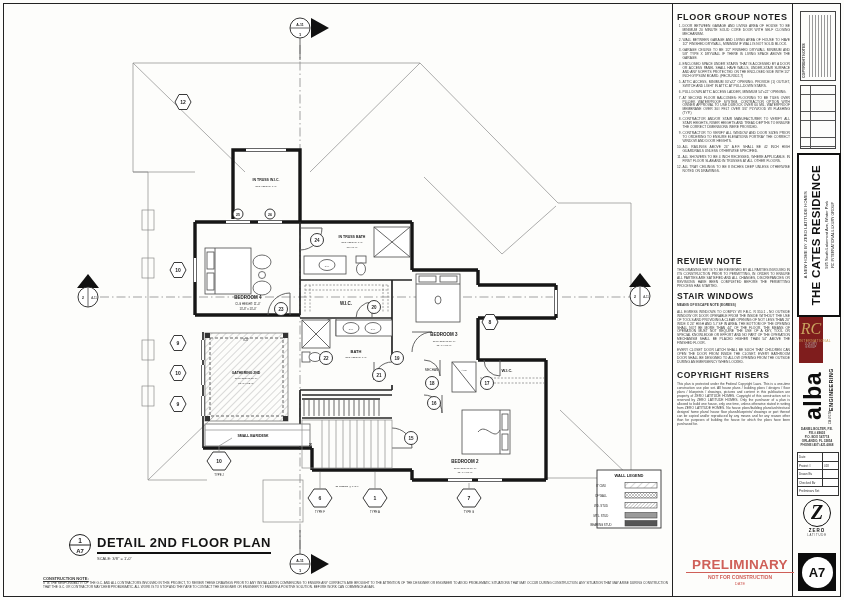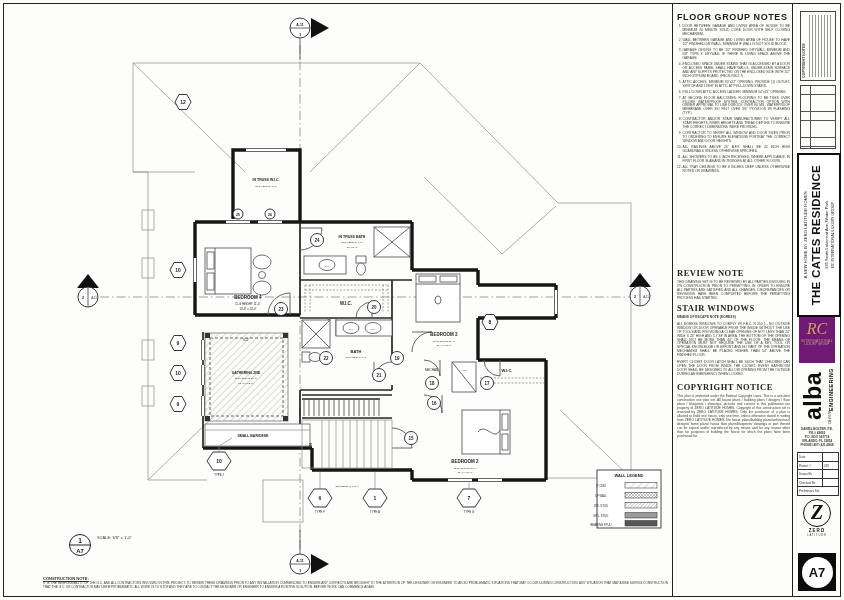--- a/index.html
+++ b/index.html
@@ -15,40 +15,40 @@
   .w4{stroke:#161616;stroke-width:3.4;fill:none}
   .w2{stroke:#262626;stroke-width:1.7;fill:none}
   .cl{stroke:#666;stroke-width:.6;stroke-dasharray:9 3 1.5 3;fill:none}
   .fx{stroke:#4a4a4a;stroke-width:.8;fill:#fff}
   .dash{stroke:#666;stroke-width:.6;fill:none;stroke-dasharray:2 1.5}
   .tag{stroke:#222;stroke-width:.9;fill:#fff}
   
   .notes{position:absolute;left:677px;top:8px;width:113px;color:#222;}
   .nsec{position:absolute;left:0;width:113px;}
   .nhead{font-size:9px;font-weight:bold;letter-spacing:.6px;color:#1c1c1c;margin:0 0 2px 0;}
-  .nhead2{font-size:8.5px;font-weight:bold;letter-spacing:.5px;margin:12px 0 2px 0;font-family:Liberation Serif, serif;}
+  .nhead2{font-size:8.5px;font-weight:bold;letter-spacing:.5px;margin:0 0 2px 0;}
   .s{transform:scale(.5);transform-origin:0 0;width:226px;font-size:6.6px;line-height:1.2;color:#3a3a3a;text-align:justify;}
   .s ol{margin:0;padding-left:11px;}
   .s li{margin-bottom:4px;}
   .sub{font-weight:bold;margin-bottom:3px;}
   .para{margin:0 0 5px 0;}
   
   .tb{position:absolute;left:793px;top:3px;width:48px;height:594px;}
   .vtext{writing-mode:vertical-rl;transform:rotate(180deg);}
   .cnbox{position:absolute;top:8px;left:7px;width:34px;height:68px;border:.8px solid #444;display:flex;}
   .cnlines{flex:1;margin:3px 2px;background:repeating-linear-gradient(to right,#9a9a9a 0 .8px,transparent .8px 3px);}
   .cnlab{writing-mode:vertical-rl;transform:rotate(180deg);font-size:3.6px;font-weight:bold;color:#333;padding:2px 1px;}
   .revtab{position:absolute;top:82px;left:7px;width:34px;height:62px;border:.8px solid #444;background:repeating-linear-gradient(to bottom,transparent 0 8px,#555 8px 8.7px);}
   .revtab .coll{position:absolute;top:0;bottom:0;left:9px;border-left:.6px solid #555;}
   .resbox{position:absolute;top:150px;left:4px;width:40px;height:160px;border:2px solid #0f0f0f;display:flex;align-items:center;justify-content:center;gap:2px;background:#fff;}
   .tagline{font-size:4px;color:#222;letter-spacing:.2px;}
   .projname{font-size:11.5px;font-weight:bold;color:#111;letter-spacing:.3px;}
   .addr{font-size:4px;color:#222;}
   .grp{font-size:3.7px;color:#222;}
-  .rcbox{position:absolute;top:314px;left:6px;width:36px;height:46px;background:#701a75;color:#c9a45f;text-align:center;padding-top:4px;box-sizing:border-box;}
+  .rcbox{position:absolute;top:314px;left:6px;width:24px;height:46px;background:#7f1d1d;color:#c9a45f;text-align:center;padding-top:4px;box-sizing:border-box;}
   .rcmono{font-family:"Liberation Serif",serif;font-style:italic;font-size:16px;line-height:16px;}
   .rcl1{font-size:3.4px;letter-spacing:.4px;margin-top:2px;}
   .rcl2{font-size:2.7px;color:#b9b9b9;letter-spacing:.3px;}
   .albabox{position:absolute;top:364px;left:4px;width:40px;height:58px;display:flex;align-items:center;justify-content:center;gap:1px;}
   .albaname{font-size:23px;font-weight:bold;color:#0d0d0d;letter-spacing:.5px;}
   .albasub{font-size:5.2px;font-weight:bold;color:#0d0d0d;letter-spacing:.6px;}
   .albaca{font-size:3px;color:#333;}
   .contact{position:absolute;top:424px;left:4px;width:40px;}
   .contact .s{width:80px;text-align:center;font-weight:bold;font-size:6.2px;line-height:1.25;}
   .itab{position:absolute;top:449px;left:4px;width:40px;border:.7px solid #333;background:#fff;}
@@ -462,20 +462,21 @@
   </svg>
 
   <div class="dtitle">
     <svg width="24" height="24" viewBox="0 0 24 24">
       <circle cx="12" cy="12" r="10.5" fill="#fff" stroke="#222" stroke-width="1"></circle>
       <line x1="1.5" y1="12" x2="22.5" y2="12" stroke="#222" stroke-width="1"></line>
       <text x="12" y="9.5" style="font-size:6.5px;font-weight:bold">1</text>
       <text x="12" y="20" style="font-size:6px;font-weight:bold">A7</text>
     </svg>
     <div>
+      <div class="dtext"><span class="dmain">DETAIL 2ND FLOOR PLAN</span></div>
       <div class="dscale">SCALE: 3/8" = 1'-0"</div>
     </div>
   </div>
 
   <div class="divv" style="left:672px"></div>
   <div class="divv" style="left:792px"></div>
 
   <div class="notes">
     <div class="nsec" style="top:4px">
       <div class="nhead">FLOOR GROUP NOTES</div>
@@ -507,21 +508,21 @@
     <div class="nsec" style="top:283px">
       <div class="nhead2">STAIR WINDOWS</div>
       <div class="s">
         <p class="para sub">MEANS OF ESCAPE NOTE (EGRESS)</p>
         <p class="para">ALL EGRESS WINDOWS TO COMPLY W/ F.B.C. R 310.1 - NO OUTSIDE WINDOW OR DOOR OPENABLE FROM THE INSIDE WITHOUT THE USE OF TOOLS AND PROVIDING A CLEAR OPENING OF NOT LESS THAN 20" WIDE X 24" HIGH AND 5.7 SF IN AREA. THE BOTTOM OF THE OPENING SHALL NOT BE MORE THAN 44" OF THE FLOOR. THE MEANS OF OPERATION MUST NOT REQUIRE THE USE OF A KEY, TOOL OR SPECIAL KNOWLEDGE OR EFFORT AND NO PART OF THE OPERATION MECHANISM SHALL BE PLACED HIGHER THAN 54" ABOVE THE FINISHED FLOOR.</p>
         <p class="para">EVERY CLOSET DOOR LATCH SHALL BE SUCH THAT CHILDREN CAN OPEN THE DOOR FROM INSIDE THE CLOSET. EVERY BATHROOM DOOR SHALL BE DESIGNED TO ALLOW OPENING FROM THE OUTSIDE DURING AN EMERGENCY WHEN LOCKED.</p>
       </div>
     </div>
 
     <div class="nsec" style="top:362px">
-      <div class="nhead2">COPYRIGHT NOTICE</div>
+      <div class="nhead2">COPYRIGHT RISERS</div>
       <div class="s">
           <p class="para">This plan is protected under the Federal Copyright Laws. This is a one-time construction use plan set. All house plans / building plans / designs / floor plans / blueprints / drawings, pictures and content in this publication are property of ZERO LATITUDE HOMES. Copyright of this construction set is reserved by ZERO LATITUDE HOMES. Only the purchaser of a plan is allowed to build one house, only one time, unless otherwise stated in writing from ZERO LATITUDE HOMES. No house plans/building plans/architectural designs/ home plans/ house floor plans/blueprints/ drawings or part thereof can be copied and/or reproduced by any means and for any reason other than for purposes of building the house for which the plans have been purchased for.</p>
         </div>
     </div>
   </div>
 
   <div class="tb">
     <div class="cnbox">
       <div class="cnlab">COPYRIGHT NOTES</div>
       <div class="cnlines"></div>
@@ -607,18 +608,23 @@
         </div>
       <div class="zname">ZERO</div>
       <div class="zsub">LATITUDE</div>
     </div>
 
     <div class="a7box">
       <div class="a7circ">A7</div>
     </div>
   </div>
 
+  <div class="prelim">
+    <div class="p1">PRELIMINARY</div>
+    <div class="p2">NOT FOR CONSTRUCTION</div>
+    <div class="p3">DATE</div>
+  </div>
 
   <div class="footer">
     <div class="ftitle">CONSTRUCTION NOTE:</div>
     <div class="s">IT IS THE RESPONSIBILITY OF THE G.C. AND ALL CONTRACTORS INVOLVED IN THIS PROJECT, TO REVIEW THESE DRAWINGS PRIOR TO ANY INSTALLATION COMMENCING TO ENSURE ANY CORRECTS ARE BROUGHT TO THE ATTENTION OF THE DESIGNER OR ENGINEER TO AVOID PROBLEMATIC SITUATIONS THAT MAY OCCUR DURING CONSTRUCTION.  ANY SITUATION THAT MAY ARISE DURING CONSTRUCTION THAT THE G.C. OR CONTRACTOR MAY DEEM PROBLEMATIC, ALL WORK IS TO STOP AND THEY ARE TO CONTACT THE DESIGNER OR ENGINEER TO ENSURE A POSITIVE SOLUTION, BEFORE WORK CAN COMMENCE AGAIN.</div>
   </div>
 </div>
 
 </body></html>

